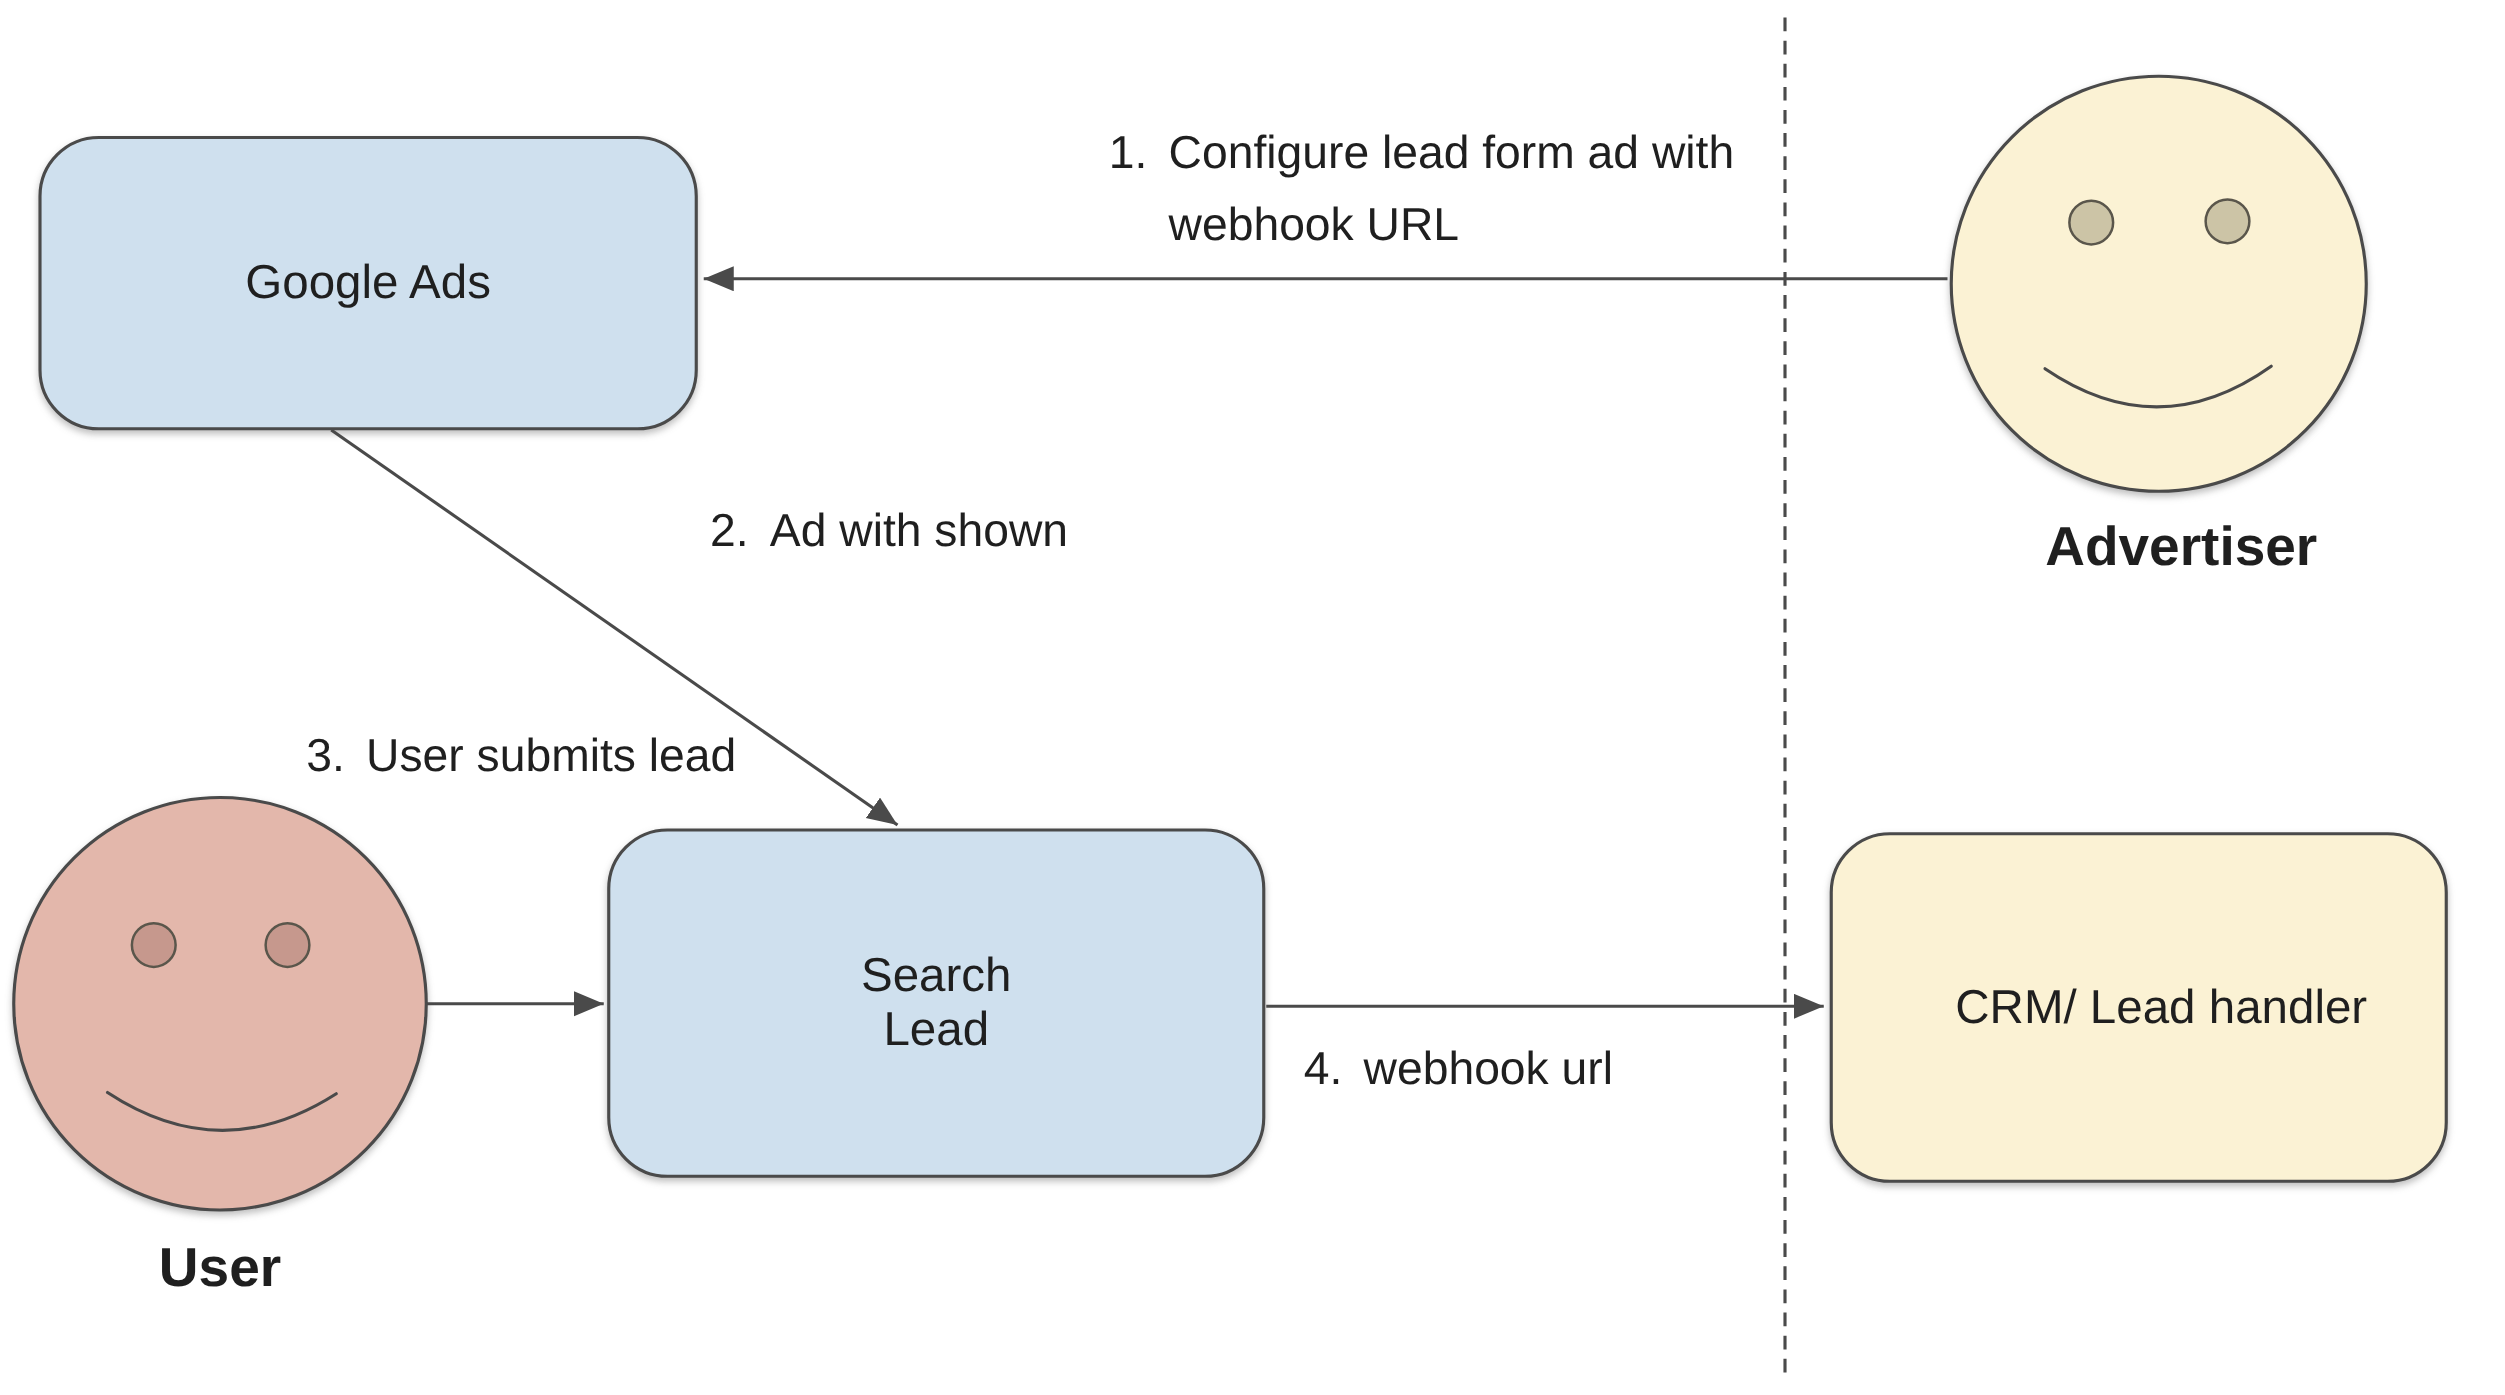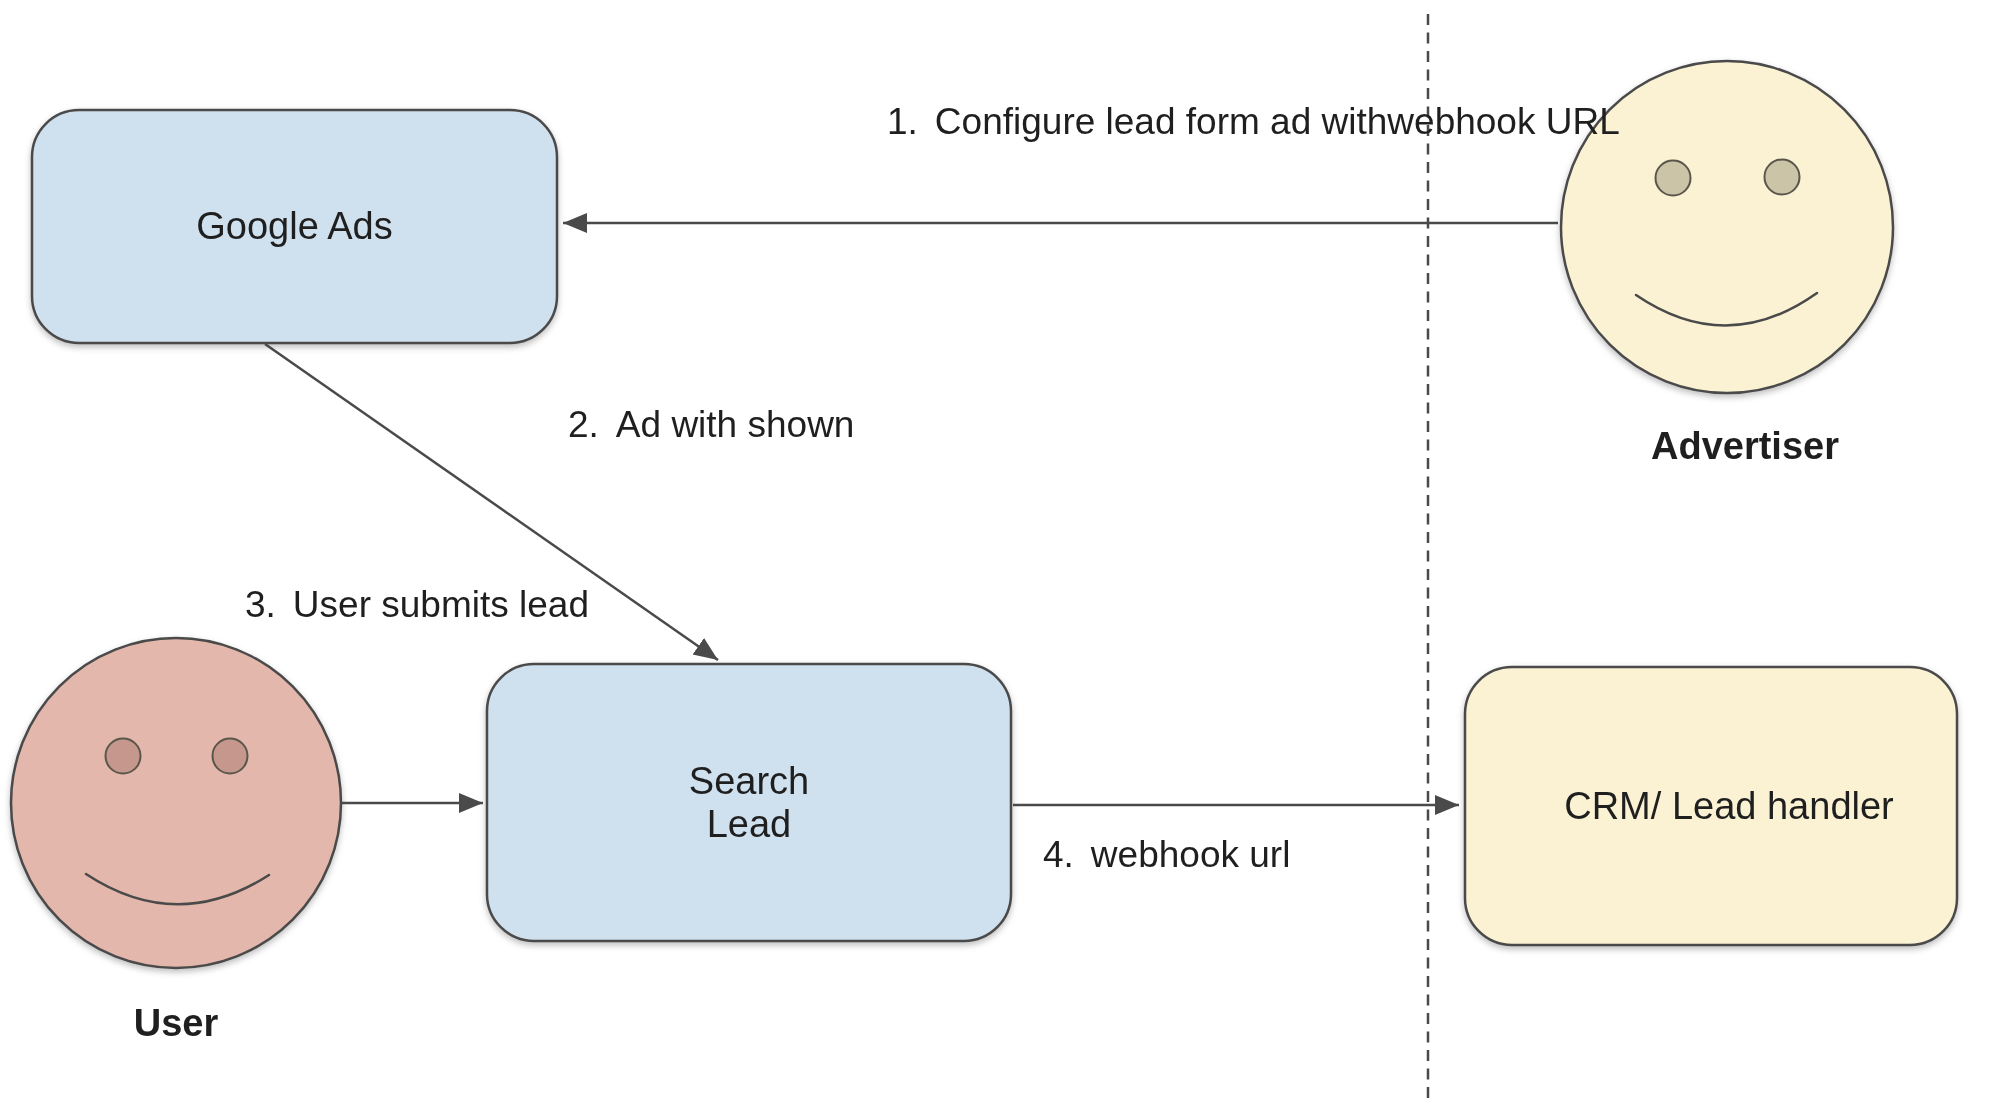--- a/index.html
+++ b/index.html
@@ -18,25 +18,25 @@
   .eye     { stroke:#5a564b; stroke-width:2; }
   .smile   { stroke:#4a4a4a; stroke-width:2.5; fill:none; stroke-linecap:round; }
   .arrow   { stroke:#4a4a4a; stroke-width:2.5; }
   .dashed  { stroke:#4a4a4a; stroke-width:2.5; stroke-dasharray:11 7.5; }
 
   .label { position:absolute; font-size:38px; }
   .box-label {
     display:flex; align-items:center; justify-content:center;
     text-align:center; flex-direction:column; line-height:43px;
   }
-  .name-label { font-weight:700; text-align:center; font-size:38px;margin-top:12px; }
+  .name-label { font-weight:700; text-align:center; font-size:44px; }
 
   .step { position:absolute; display:flex; column-gap:17px; font-size:37px; line-height:44px; }
   .step .num { white-space:nowrap; }
-  .step .lines { display:flex; flex-direction:row; }
+  .step .lines { display:flex; flex-direction:column;gap:14px; }
 </style>
 </head>
 <body>
 
 <div class="canvas">
 
   <svg class="shapes" viewBox="0 0 2004 1116">
     <defs>
       <marker id="arrowhead" markerUnits="userSpaceOnUse" markerWidth="28" markerHeight="22" refX="24" refY="10" orient="auto">
         <path d="M0,0 L24,10 L0,20 Z" fill="#4a4a4a"></path>

